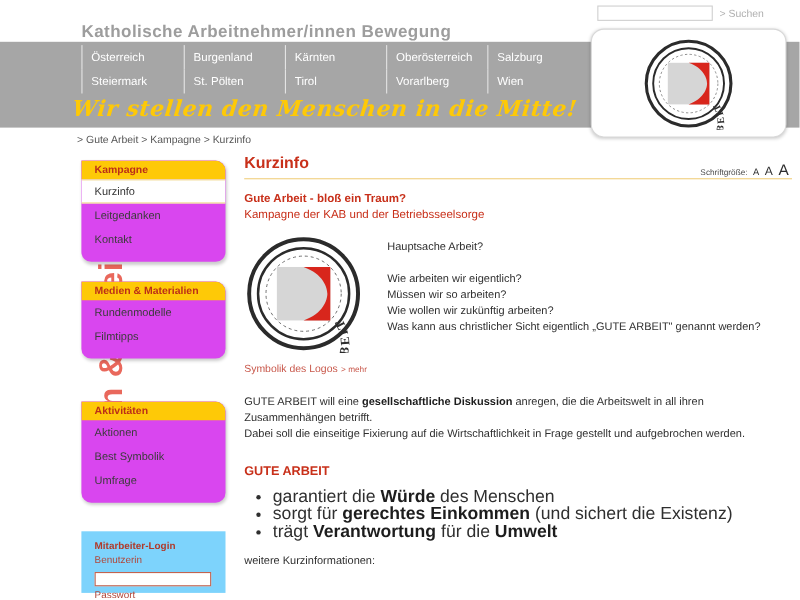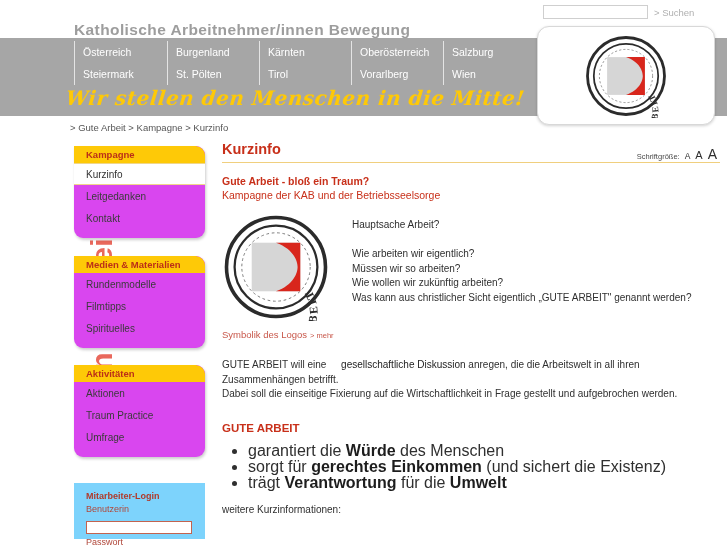--- a/index.html
+++ b/index.html
@@ -172,21 +172,21 @@
   .q-first { font-size: 10px; color: #2f2f2f; margin-bottom: 17px; }
   .q-line { font-size: 10px; color: #2f2f2f; line-height: 14.5px; }
 
   .logo-caption {
     margin-top: 4px; font-size: 9.5px; color: #c8574a; cursor: pointer;
     white-space: nowrap;
   }
   .logo-caption .more { font-size: 7.5px; color: #c8574a; margin-left: 3px; }
 
   .body-para { font-size: 10px; color: #2f2f2f; line-height: 14.5px; margin-top: 18px; }
-  .body-para b { font-weight: normal; color: #1d1d1d; margin-left: 12px; }
+  .body-para b { font-weight: bold; color: #1d1d1d; }
 
   .ga-head { font-size: 11.5px; font-weight: bold; color: #c8301a; margin-top: 20px; margin-bottom: 9px; }
   ul.ga-list { margin: 0 0 0 4px; padding-left: 22px; }
   ul.ga-list li { font-size: 16px; color: #2f2f2f; line-height: 16px; }
   ul.ga-list li b { font-weight: bold; color: #1d1d1d; }
   .tail { font-size: 10px; color: #2f2f2f; margin-top: 13px; }
 </style>
 </head>
 <body>
 
@@ -241,28 +241,27 @@
     <div class="side-item active">Kurzinfo</div>
     <div class="side-item">Leitgedanken</div>
     <div class="side-item">Kontakt</div>
     <div class="side-pad"></div>
   </div>
 
   <div class="side-box" id="box-medien">
     <div class="side-head">Medien &amp; Materialien</div>
     <div class="side-item">Rundenmodelle</div>
     <div class="side-item">Filmtipps</div>
-    <div class="side-item">Spirituelles</div>
     <div class="side-pad"></div>
   </div>
 
   <div class="side-box" id="box-aktiv">
     <div class="side-head">Aktivitäten</div>
     <div class="side-item">Aktionen</div>
-    <div class="side-item">Traum Practice</div>
+    <div class="side-item">Best Symbolik</div>
     <div class="side-item">Umfrage</div>
     <div class="side-pad"></div>
   </div>
 
   <div class="login-box">
     <div class="login-title">Mitarbeiter-Login</div>
     <div class="login-label">Benutzerin</div>
     <input class="login-input" type="text" style="">
     <div class="login-label">Passwort</div>
   </div>

